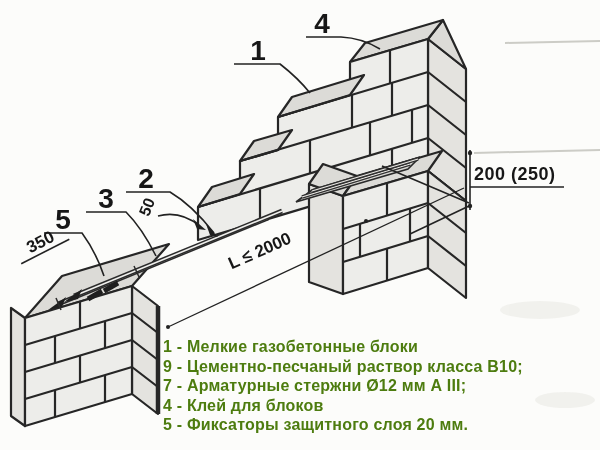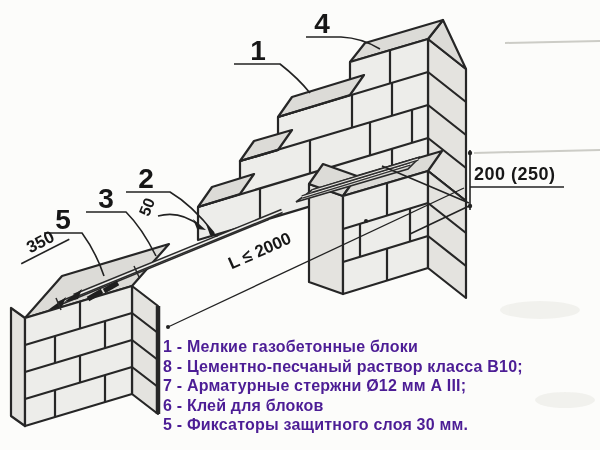--- a/index.html
+++ b/index.html
@@ -14,21 +14,21 @@
     font-family:"Liberation Sans","DejaVu Sans",sans-serif;
     font-weight:bold;fill:#171717;
   }
   .callout-num{font-size:28px;}
   .dim-small{font-size:16px;}
   .dim-mid{font-size:17px;}
   .dim-big{font-size:18px;letter-spacing:.5px;}
   .legend{
     position:absolute;left:163px;top:337px;width:420px;
     font-size:16px;font-weight:bold;line-height:19.5px;
-    color:#4c1d95;letter-spacing:.2px;white-space:nowrap;
+    color:#4d7c0f;letter-spacing:.2px;white-space:nowrap;
   }
 </style>
 </head>
 <body>
 
 <div class="stage">
 <svg width="600" height="450" viewBox="0 0 600 450">
 
   <g stroke="#ccccc6" stroke-width="2">
     <line x1="505" y1="43" x2="600" y2="41"></line>
@@ -135,18 +135,18 @@
     <line x1="470" y1="150" x2="470" y2="210"></line>
     <circle cx="470" cy="153" r="2.2" fill="#222" stroke="none"></circle>
     <circle cx="470" cy="206" r="2.2" fill="#222" stroke="none"></circle>
     <text x="474" y="180" class="dim-big" stroke="none" fill="#151515">200 (250)</text>
     <line x1="470" y1="187" x2="564" y2="187"></line>
   </g>
 </svg>
 
   <div class="legend">
     <div>1 - Мелкие газобетонные блоки</div>
-    <div>8 - Цементно-песчаный раствор класса В10;</div>
+    <div>9 - Цементно-песчаный раствор класса В10;</div>
     <div>7 - Арматурные стержни Ø12 мм А III;</div>
-    <div>6 - Клей для блоков</div>
-    <div>5 - Фиксаторы защитного слоя 30 мм.</div>
+    <div>4 - Клей для блоков</div>
+    <div>5 - Фиксаторы защитного слоя 20 мм.</div>
   </div>
 </div>
 
 </body></html>

